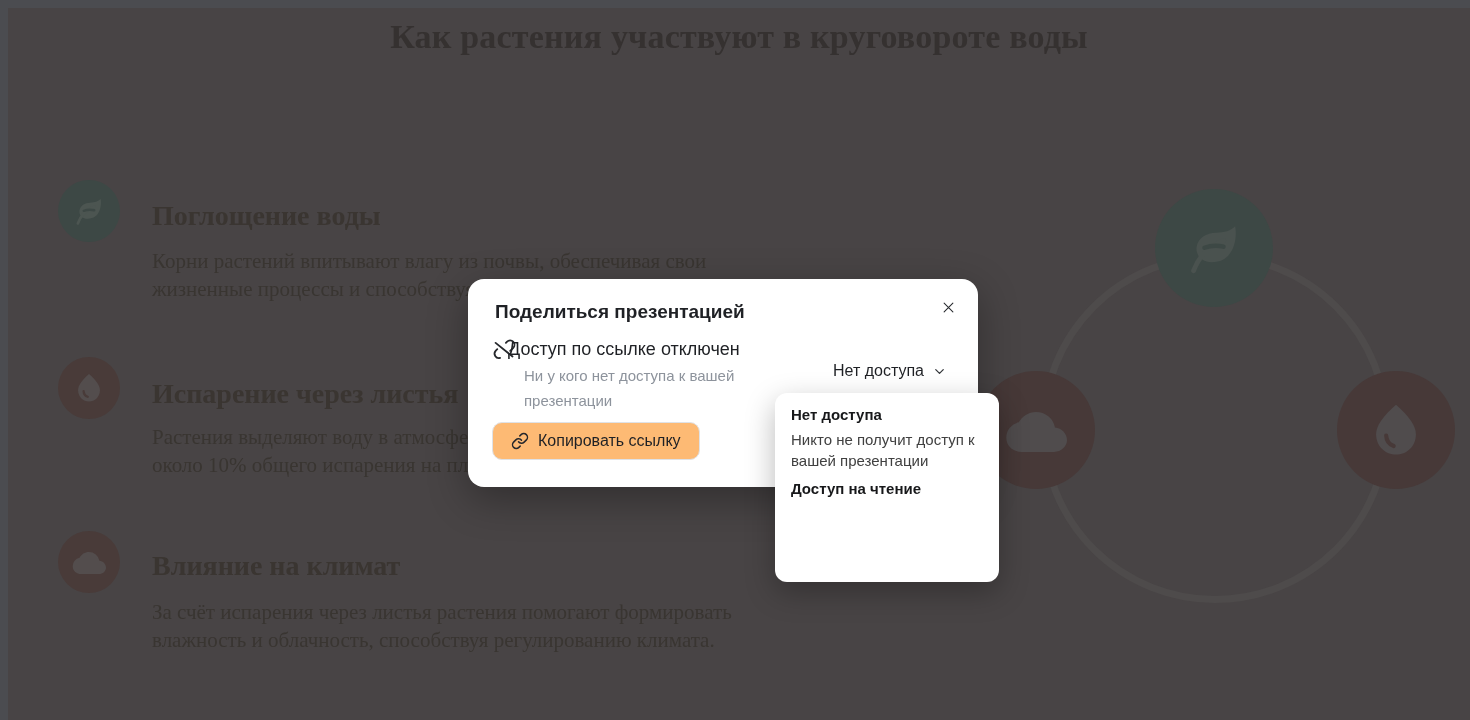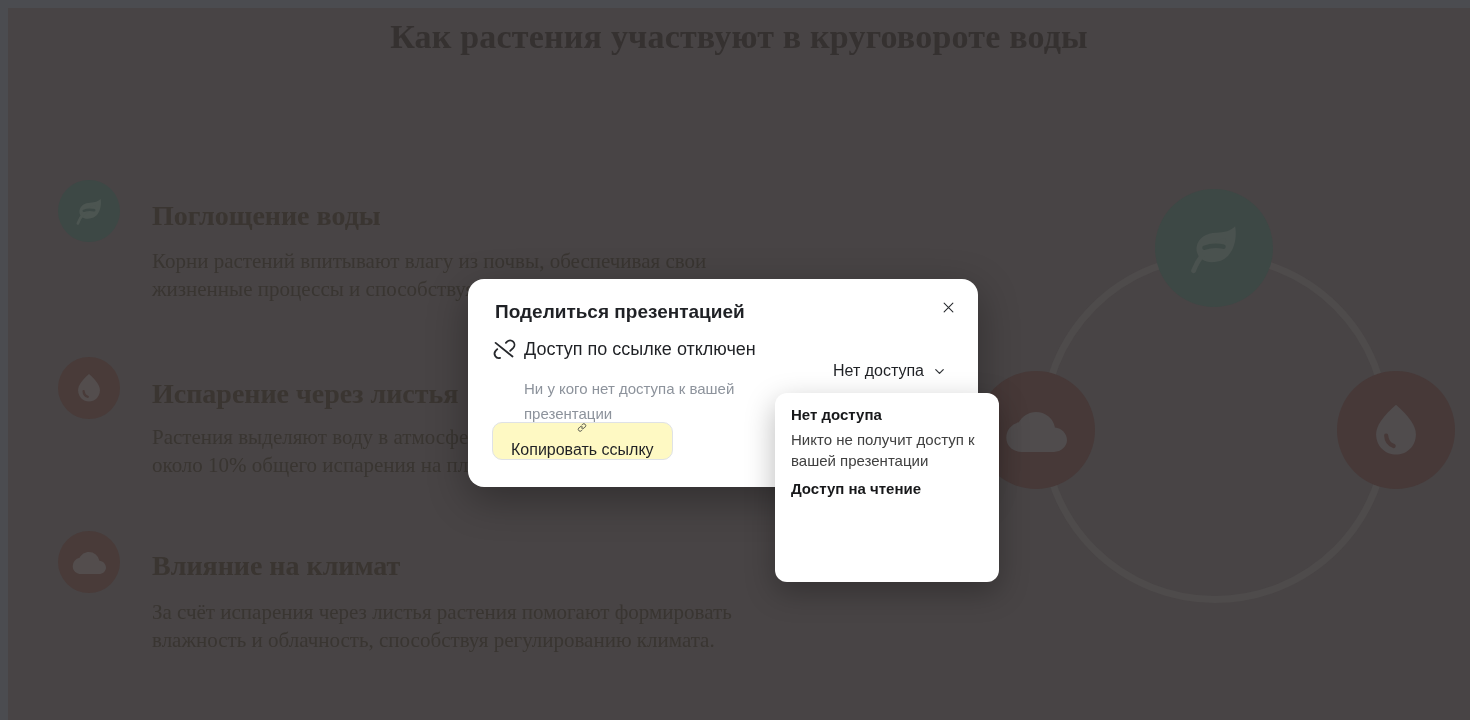--- a/index.html
+++ b/index.html
@@ -55,30 +55,30 @@
     position:absolute; left:27px; top:22px;
     font-weight:700; font-size:19px; color:#1f2125;
   }
   .modal-close {
     position:absolute; right:17px; top:15px; width:26px; height:26px;
     display:flex; align-items:center; justify-content:center; color:#2a2c30; cursor:pointer;
   }
   .modal-close svg { width:15px; height:15px; }
   .linkoff { position:absolute; left:24px; top:59px; width:24px; height:24px; color:#26282c; }
   .linkoff svg { width:24px; height:24px; }
-  .link-status { position:absolute; left:56px; top:58px; font-size:18px; line-height:24px; color:#1f2125; }
+  .link-status { position:absolute; left:40px; top:58px; font-size:18px; line-height:24px; color:#1f2125; }
   .link-desc {
     position:absolute; left:56px; top:84px; width:245px;
-    font-size:15px; line-height:25px; color:#8d939c;margin-top:13px;
+    font-size:15px; line-height:25px; color:#8d939c;
   }
   .copy-btn {
     position:absolute; left:24px; top:143px; height:38px; padding:0 18px;
     display:flex; align-items:center; gap:9px;
-    background:#fef9c3; border:1px solid #dfe2e6; border-radius:10px;
-    font-family:"Liberation Sans", sans-serif; font-size:16px; color:#1f2125; cursor:pointer;flex-direction:column;
+    background:#fdba74; border:1px solid #dfe2e6; border-radius:10px;
+    font-family:"Liberation Sans", sans-serif; font-size:16px; color:#1f2125; cursor:pointer;
   }
   .copy-btn svg { width:18px; height:18px; color:#26282c; }
   .access-trigger {
     position:absolute; left:365px; top:82px; height:20px;
     display:flex; align-items:center; gap:8px;
     font-size:16px; color:#1f2125; cursor:pointer; background:none; border:none;
     font-family:"Liberation Sans", sans-serif;
   }
   .access-trigger svg { width:15px; height:15px; color:#33363a; }
 

